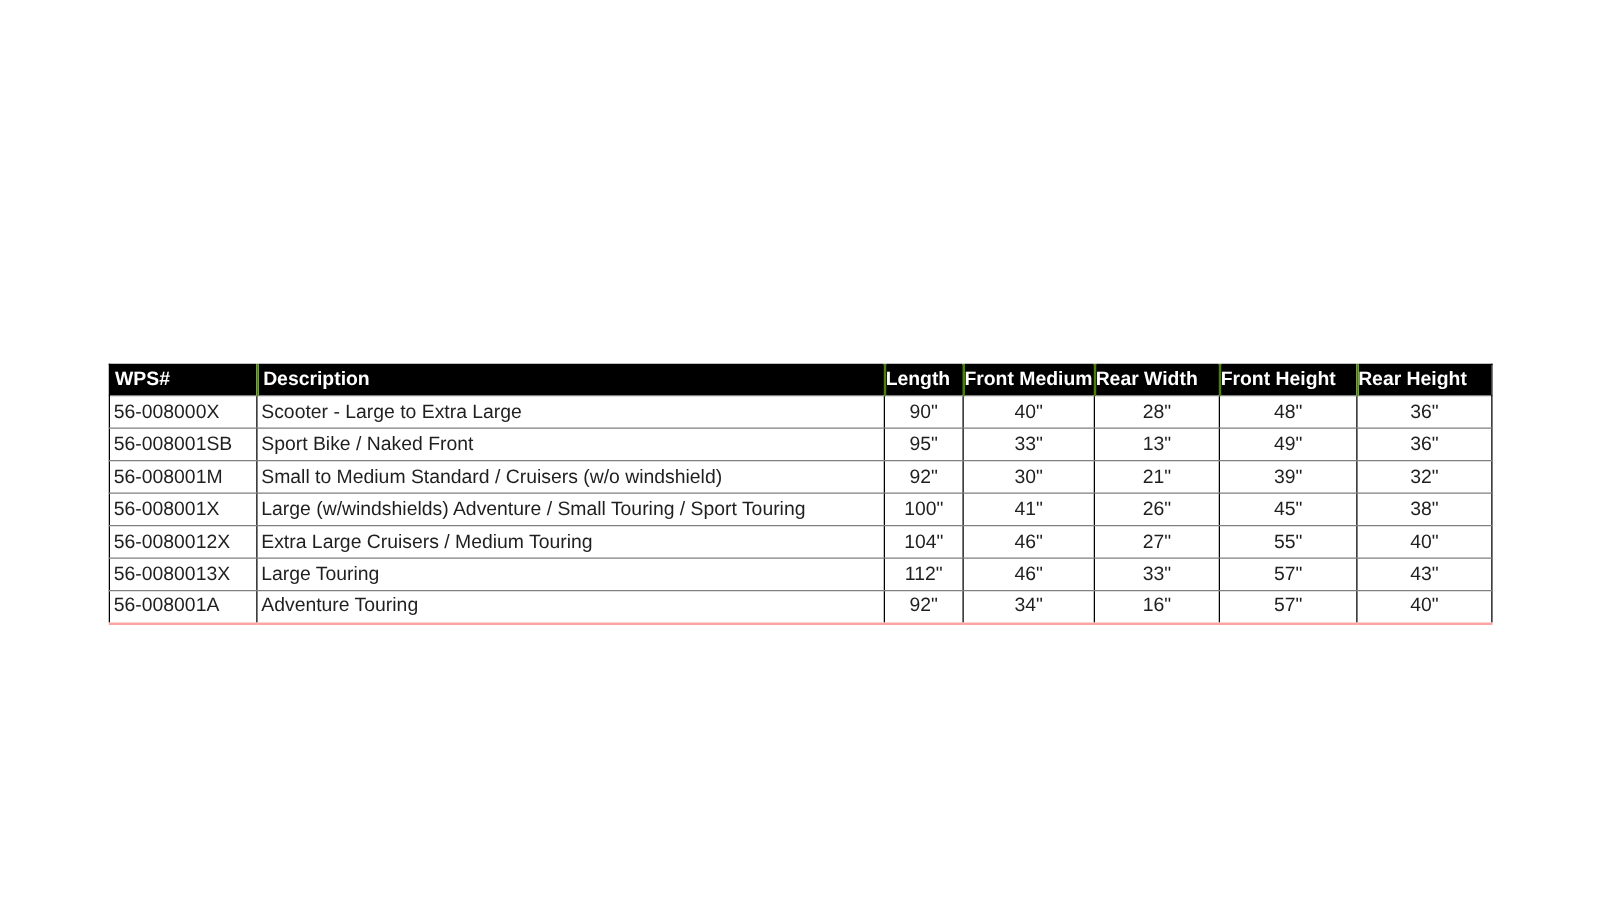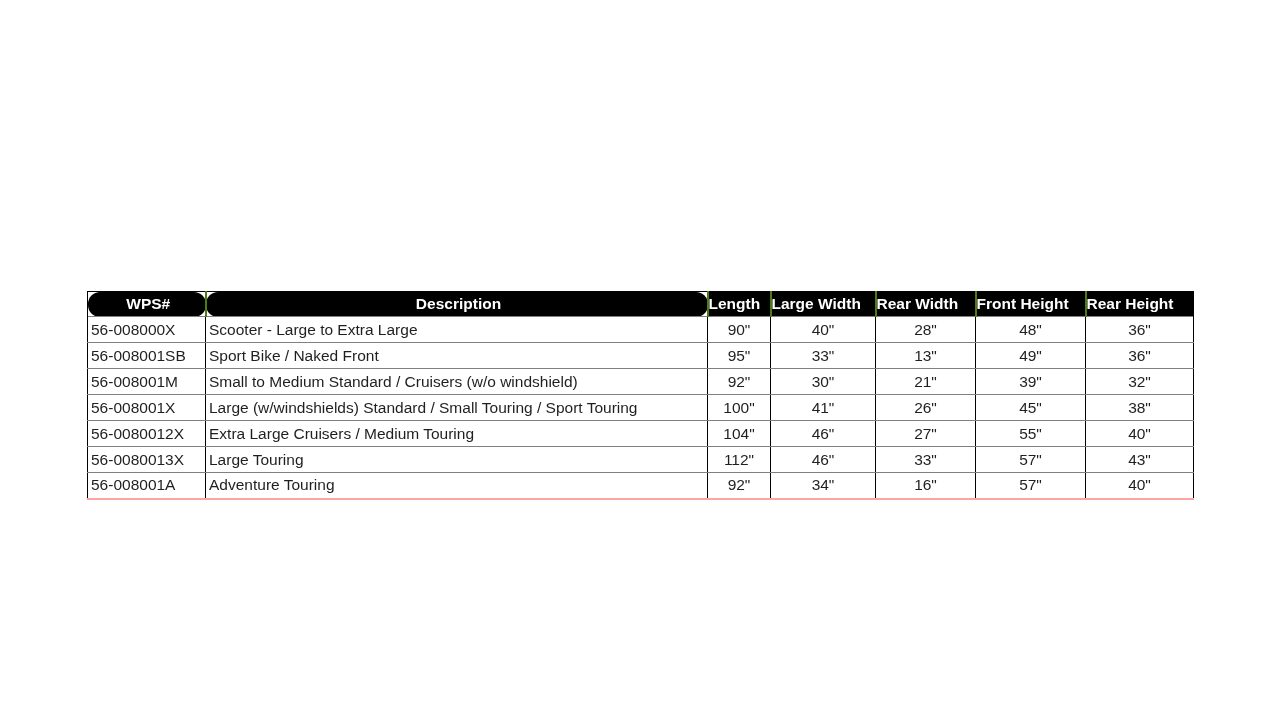--- a/index.html
+++ b/index.html
@@ -34,21 +34,21 @@
     background: #000000;
     color: #ffffff;
     font-weight: bold;
     font-size: 15.5px;
     white-space: nowrap;
     overflow: hidden;
     vertical-align: middle;
     padding: 0;
   }
   thead th + th { border-left: 2px solid #4d7c0f; }
-  th.h-left { text-align: center; padding-left: 4px; border-radius: 12px; }
+  th.h-left { text-align: left; padding-left: 4px; }
   th.h-center { text-align: left; }
 
   tbody tr { height: 26px; }
   tbody td {
     background: #ffffff;
     border-left: 1px solid #000000;
     border-right: 1px solid #000000;
     border-top: 1px solid #808080;
     border-bottom: 1px solid #808080;
     vertical-align: middle;
@@ -73,21 +73,21 @@
         <col class="c-fw">
         <col class="c-rw">
         <col class="c-fh">
         <col class="c-rh">
     </colgroup>
     <thead>
       <tr>
         <th class="h-left">WPS#</th>
         <th class="h-left">Description</th>
         <th class="h-center">Length</th>
-        <th class="h-center">Large Width</th>
+        <th class="h-center">Front Medium</th>
         <th class="h-center">Rear Width</th>
         <th class="h-center">Front Height</th>
         <th class="h-center">Rear Height</th>
       </tr>
     </thead>
     <tbody>
       <tr>
         <td class="t-left">56-008000X</td>
         <td class="t-left">Scooter - Large to Extra Large</td>
         <td class="t-center">90"</td>
@@ -109,21 +109,21 @@
         <td class="t-left">56-008001M</td>
         <td class="t-left">Small to Medium Standard / Cruisers (w/o windshield)</td>
         <td class="t-center">92"</td>
         <td class="t-center">30"</td>
         <td class="t-center">21"</td>
         <td class="t-center">39"</td>
         <td class="t-center">32"</td>
       </tr>
       <tr>
         <td class="t-left">56-008001X</td>
-        <td class="t-left">Large (w/windshields) Standard / Small Touring / Sport Touring</td>
+        <td class="t-left">Large (w/windshields) Adventure / Small Touring / Sport Touring</td>
         <td class="t-center">100"</td>
         <td class="t-center">41"</td>
         <td class="t-center">26"</td>
         <td class="t-center">45"</td>
         <td class="t-center">38"</td>
       </tr>
       <tr>
         <td class="t-left">56-0080012X</td>
         <td class="t-left">Extra Large Cruisers / Medium Touring</td>
         <td class="t-center">104"</td>

